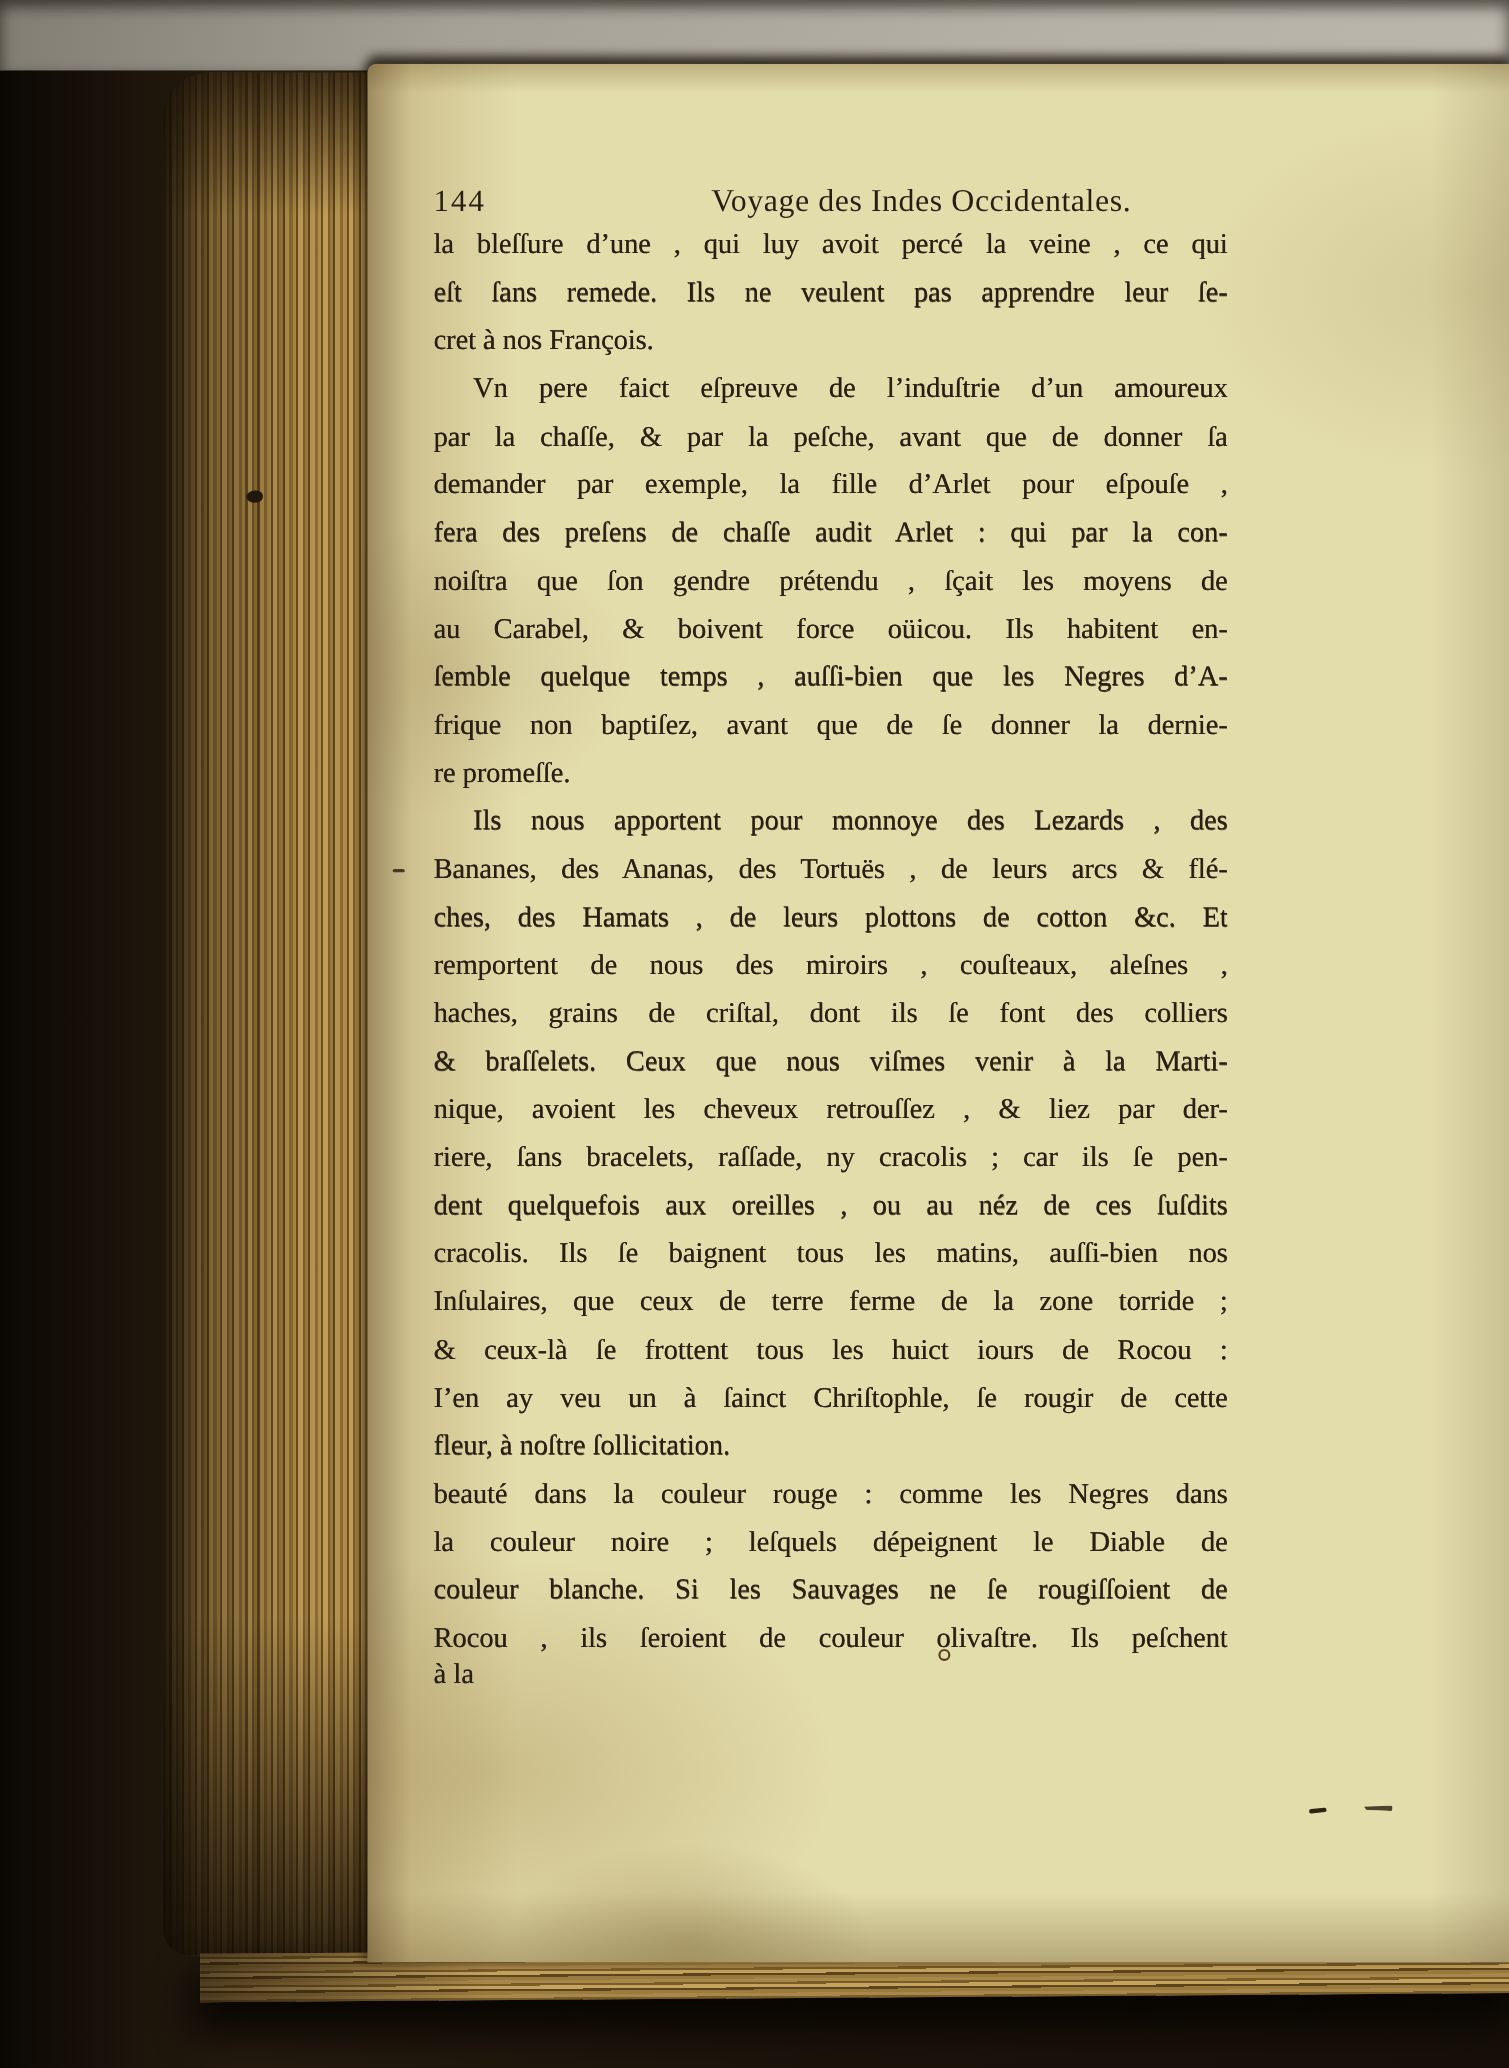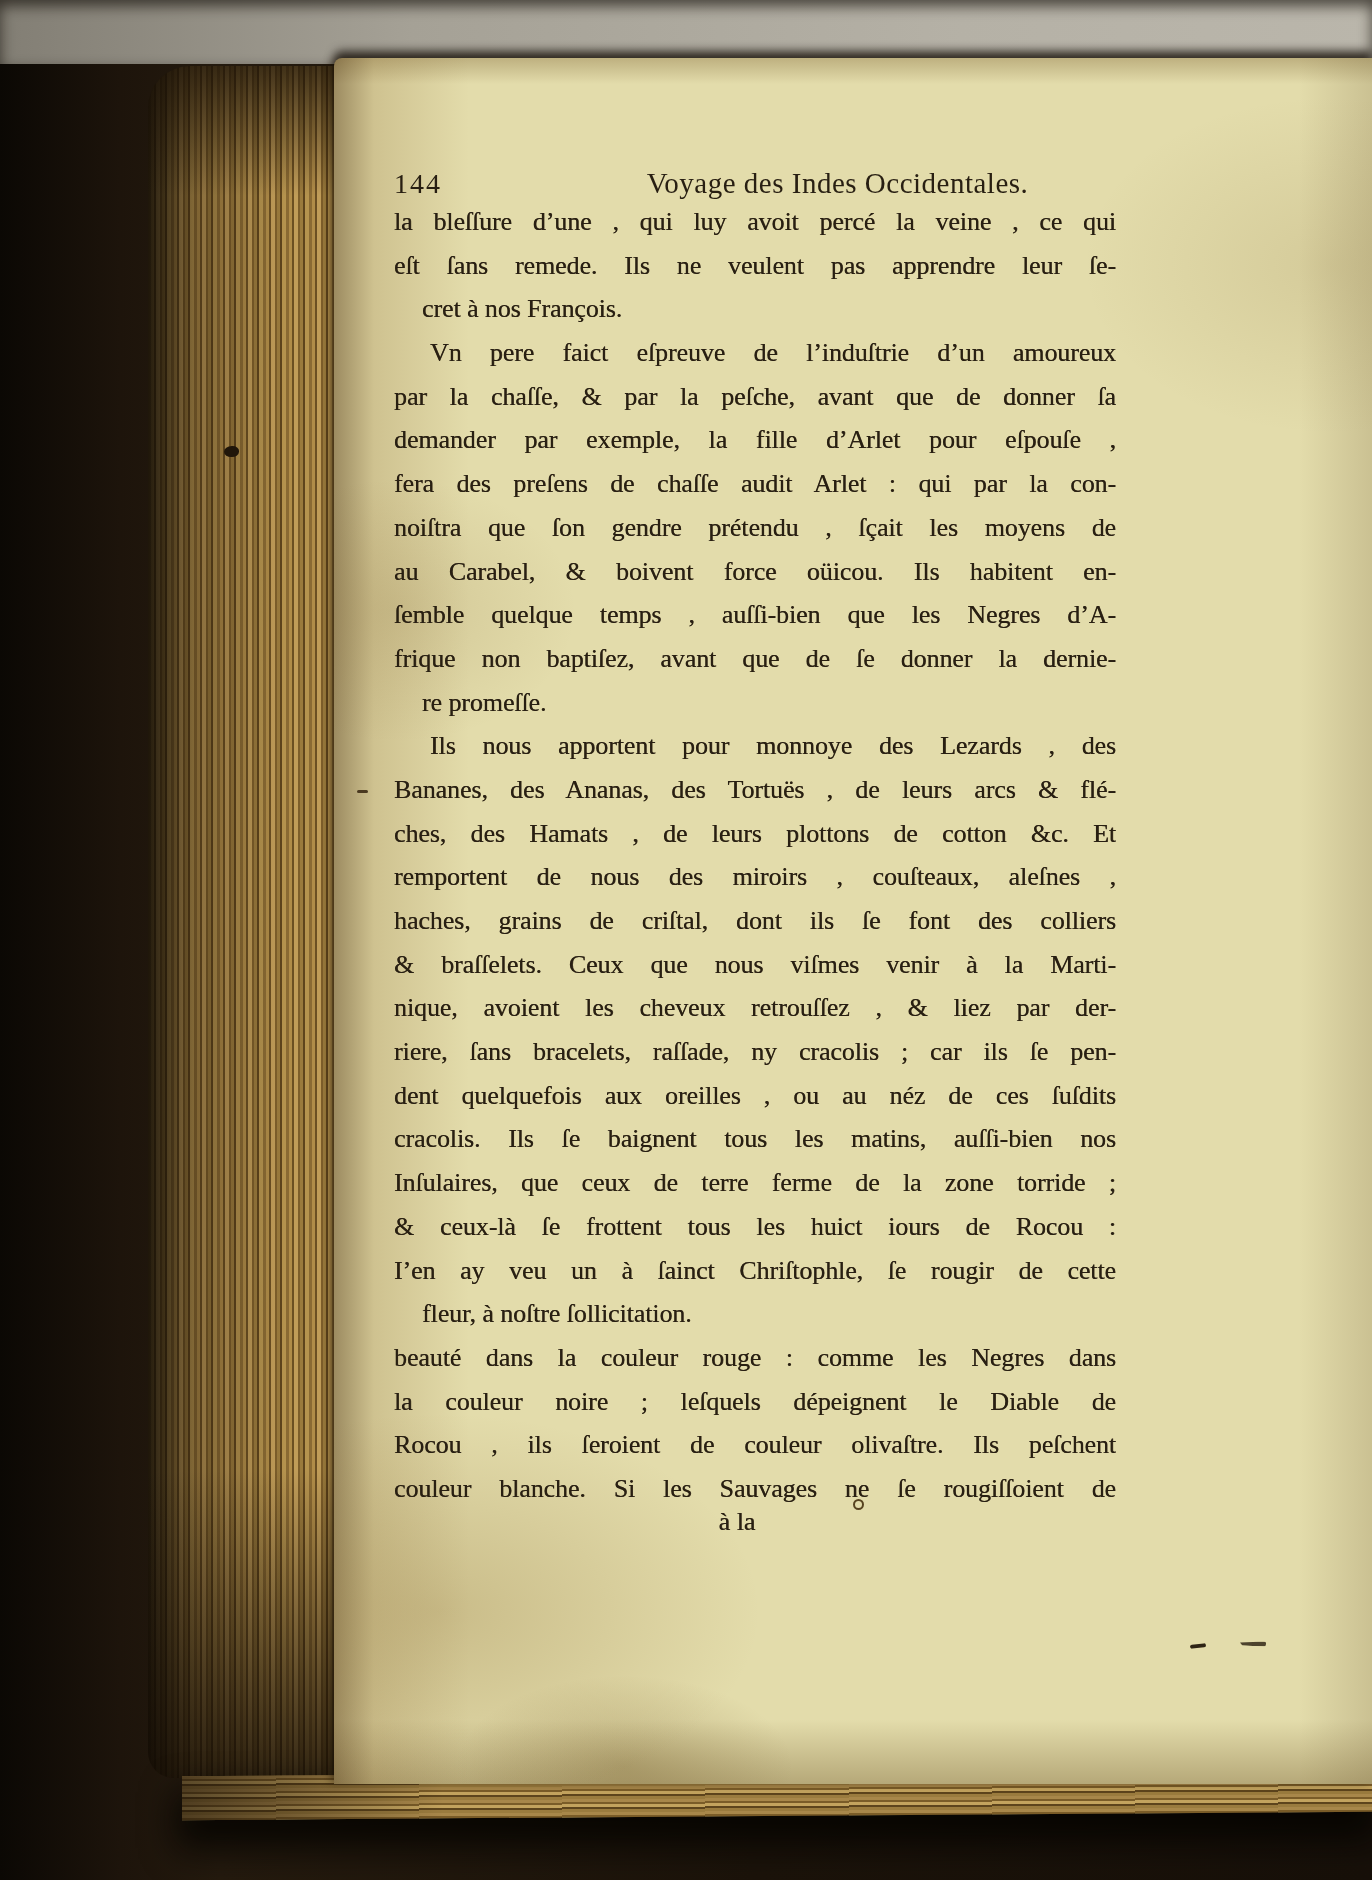--- a/index.html
+++ b/index.html
@@ -58,22 +58,22 @@
   .text-area { position:absolute; left:60px; top:96px; width:722px; color:#281f12; }
   .page-header { display:flex; align-items:flex-end; height:46px; }
   .page-number { width:165px; font-size:28px; letter-spacing:2px; }
   .running-title { flex:1; text-align:center; font-size:29px; letter-spacing:.5px; }
   .line {
     font-size:26px; line-height:43.7px; height:43.7px; overflow:hidden;
     text-align:justify; text-align-last:justify; letter-spacing:-.1px;
     text-shadow:.3px .3px .4px rgba(45,32,18,.8);
   }
   .line.indent { text-indent:36px; }
-  .line.para-end { text-align-last:left;margin-left:28px; }
-  .catchword { text-align:center; padding-right:36px; font-size:26px; line-height:40px; margin-top:-9px;
+  .line.para-end { text-align-last:left; }
+  .catchword { text-align:left; padding-right:36px; font-size:26px; line-height:40px; margin-top:-9px;
                text-shadow:.3px .3px .4px rgba(45,32,18,.8); }
   
   .speck { position:absolute; }
   .notch { left:224px; top:446px; width:15px; height:11px; background:#20160a; border-radius:55% 45% 50% 50%; }
   .margin-dash { left:357px; top:790px; width:11px; height:3px; background:#4a3920; border-radius:2px; }
   .ring-mark { left:853px; top:1499px; width:7px; height:7px; border:2px solid #57431f; border-radius:50%; }
   .smudge-1 { left:1190px; top:1644px; width:16px; height:4px; background:#2e2414; transform:rotate(-6deg); border-radius:2px; }
   .smudge-2 { left:1240px; top:1641px; width:26px; height:5px; background:#33281608; background:#332816; opacity:.85; transform:rotate(2deg); border-radius:2px; clip-path:polygon(0 40%,100% 0,100% 100%,10% 100%); }
 </style>
 </head>
@@ -114,22 +114,22 @@
             <div class="line">nique, avoient les cheveux retrouſſez , &amp; liez par der-</div>
             <div class="line">riere, ſans bracelets, raſſade, ny cracolis ; car ils ſe pen-</div>
             <div class="line">dent quelquefois aux oreilles , ou au néz de ces ſuſdits</div>
             <div class="line">cracolis. Ils ſe baignent tous les matins, auſſi-bien nos</div>
             <div class="line">Inſulaires, que ceux de terre ferme de la zone torride ;</div>
             <div class="line">&amp; ceux-là ſe frottent tous les huict iours de Rocou :</div>
             <div class="line">I’en ay veu un à ſainct Chriſtophle, ſe rougir de cette</div>
             <div class="line para-end">fleur, à noſtre ſollicitation.</div>
             <div class="line">beauté dans la couleur rouge : comme les Negres dans</div>
             <div class="line">la couleur noire ; leſquels dépeignent le Diable de</div>
+            <div class="line">couleur blanche. Si les Sauvages ne ſe rougiſſoient de</div>
             <div class="line">Rocou , ils ſeroient de couleur olivaſtre. Ils peſchent</div>
-            <div class="line">couleur blanche. Si les Sauvages ne ſe rougiſſoient de</div>
           </div>
         <div class="catchword">à la</div>
       </div>
     </div>
   </div>
 
   <div class="speck notch"></div>
   <div class="speck margin-dash"></div>
   <div class="speck ring-mark"></div>
   <div class="speck smudge-1"></div>

